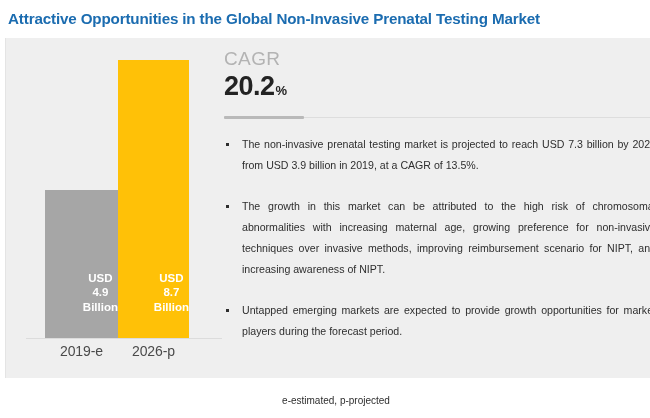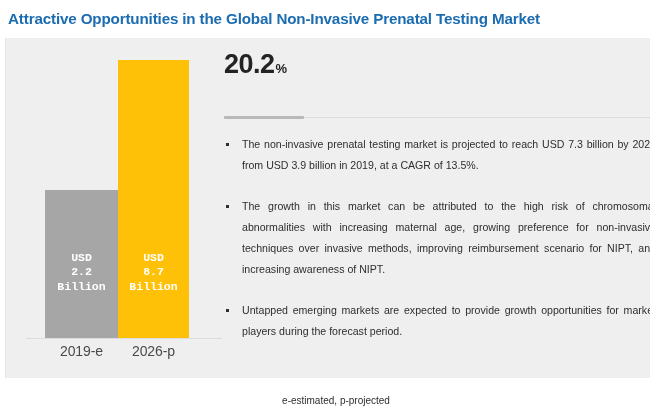--- a/index.html
+++ b/index.html
@@ -59,25 +59,24 @@
     left: 0;
     top: 0;
     width: 200px;
     height: 294px;
   }
   .bar {
     position: absolute;
     bottom: 0;
     display: flex;
     flex-direction: column;
-    align-items: center;
+    align-items: flex-end;
     justify-content: flex-end;
-    padding-bottom: 44px;
+    padding-bottom: 24px;
     box-sizing: border-box;
-    font-family: Liberation Mono, monospace;
   }
   .bar-2019 {
     left: 24px;
     width: 73px;
     height: 148px;
     background: #a6a6a6;
   }
   .bar-2024 {
     left: 97px;
     width: 71px;
@@ -233,21 +232,21 @@
 </div>
 
 <div class="panel">
 
   <div class="chart">
     <div class="chart-plot">
 
       <div class="bar bar-2019">
         <div class="bar-label">
           <div>USD</div>
-          <div>2.2</div>
+          <div>4.9</div>
           <div>Billion</div>
         </div>
       </div>
 
       <div class="bar bar-2024">
         <div class="bar-label">
           <div>USD</div>
           <div>8.7</div>
           <div>Billion</div>
         </div>
@@ -259,20 +258,21 @@
 
     <div class="axis-ticks">
       <div class="tick tick-0">2019-e</div>
       <div class="tick tick-1">2026-p</div>
     </div>
   </div>
 
   <div class="content">
 
     <div class="cagr-block">
+      <div class="cagr-label">CAGR</div>
       <div class="cagr-value-row">
         <span class="cagr-value">20.2</span>
         <span class="cagr-unit">%</span>
       </div>
     </div>
 
     <div class="divider">
       <div class="divider-strong"></div>
       <div class="divider-weak"></div>
     </div>

